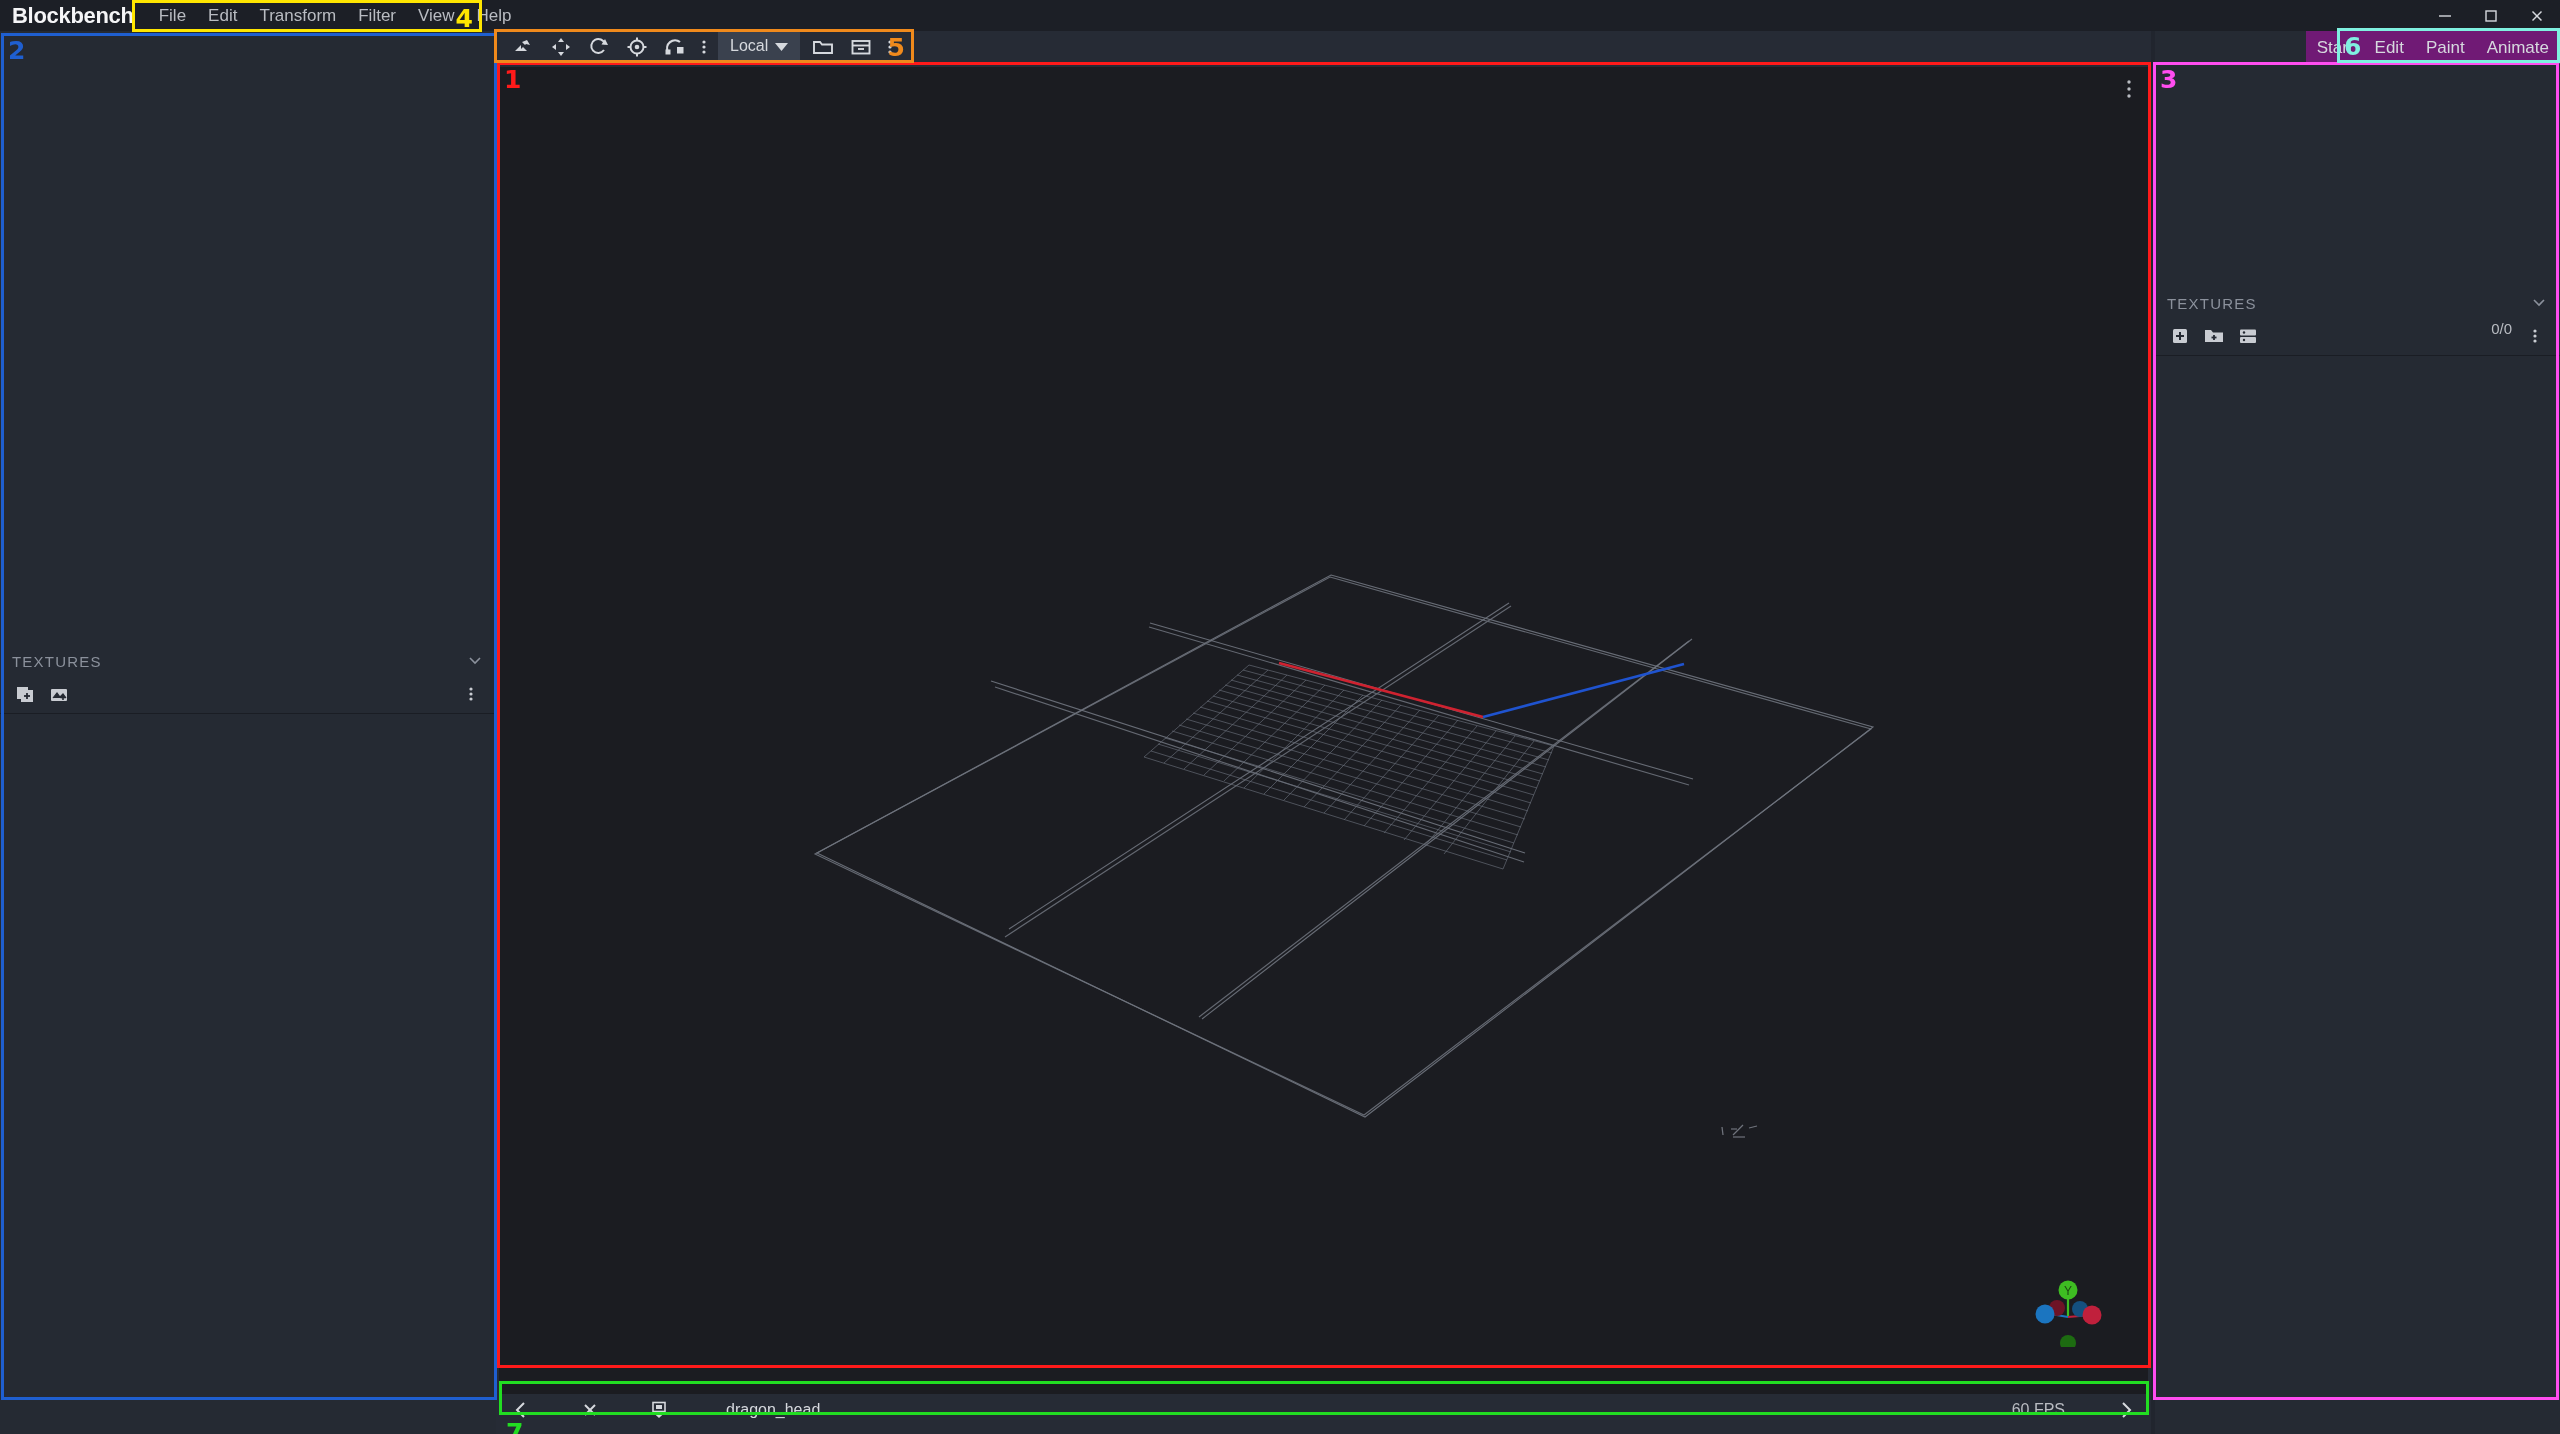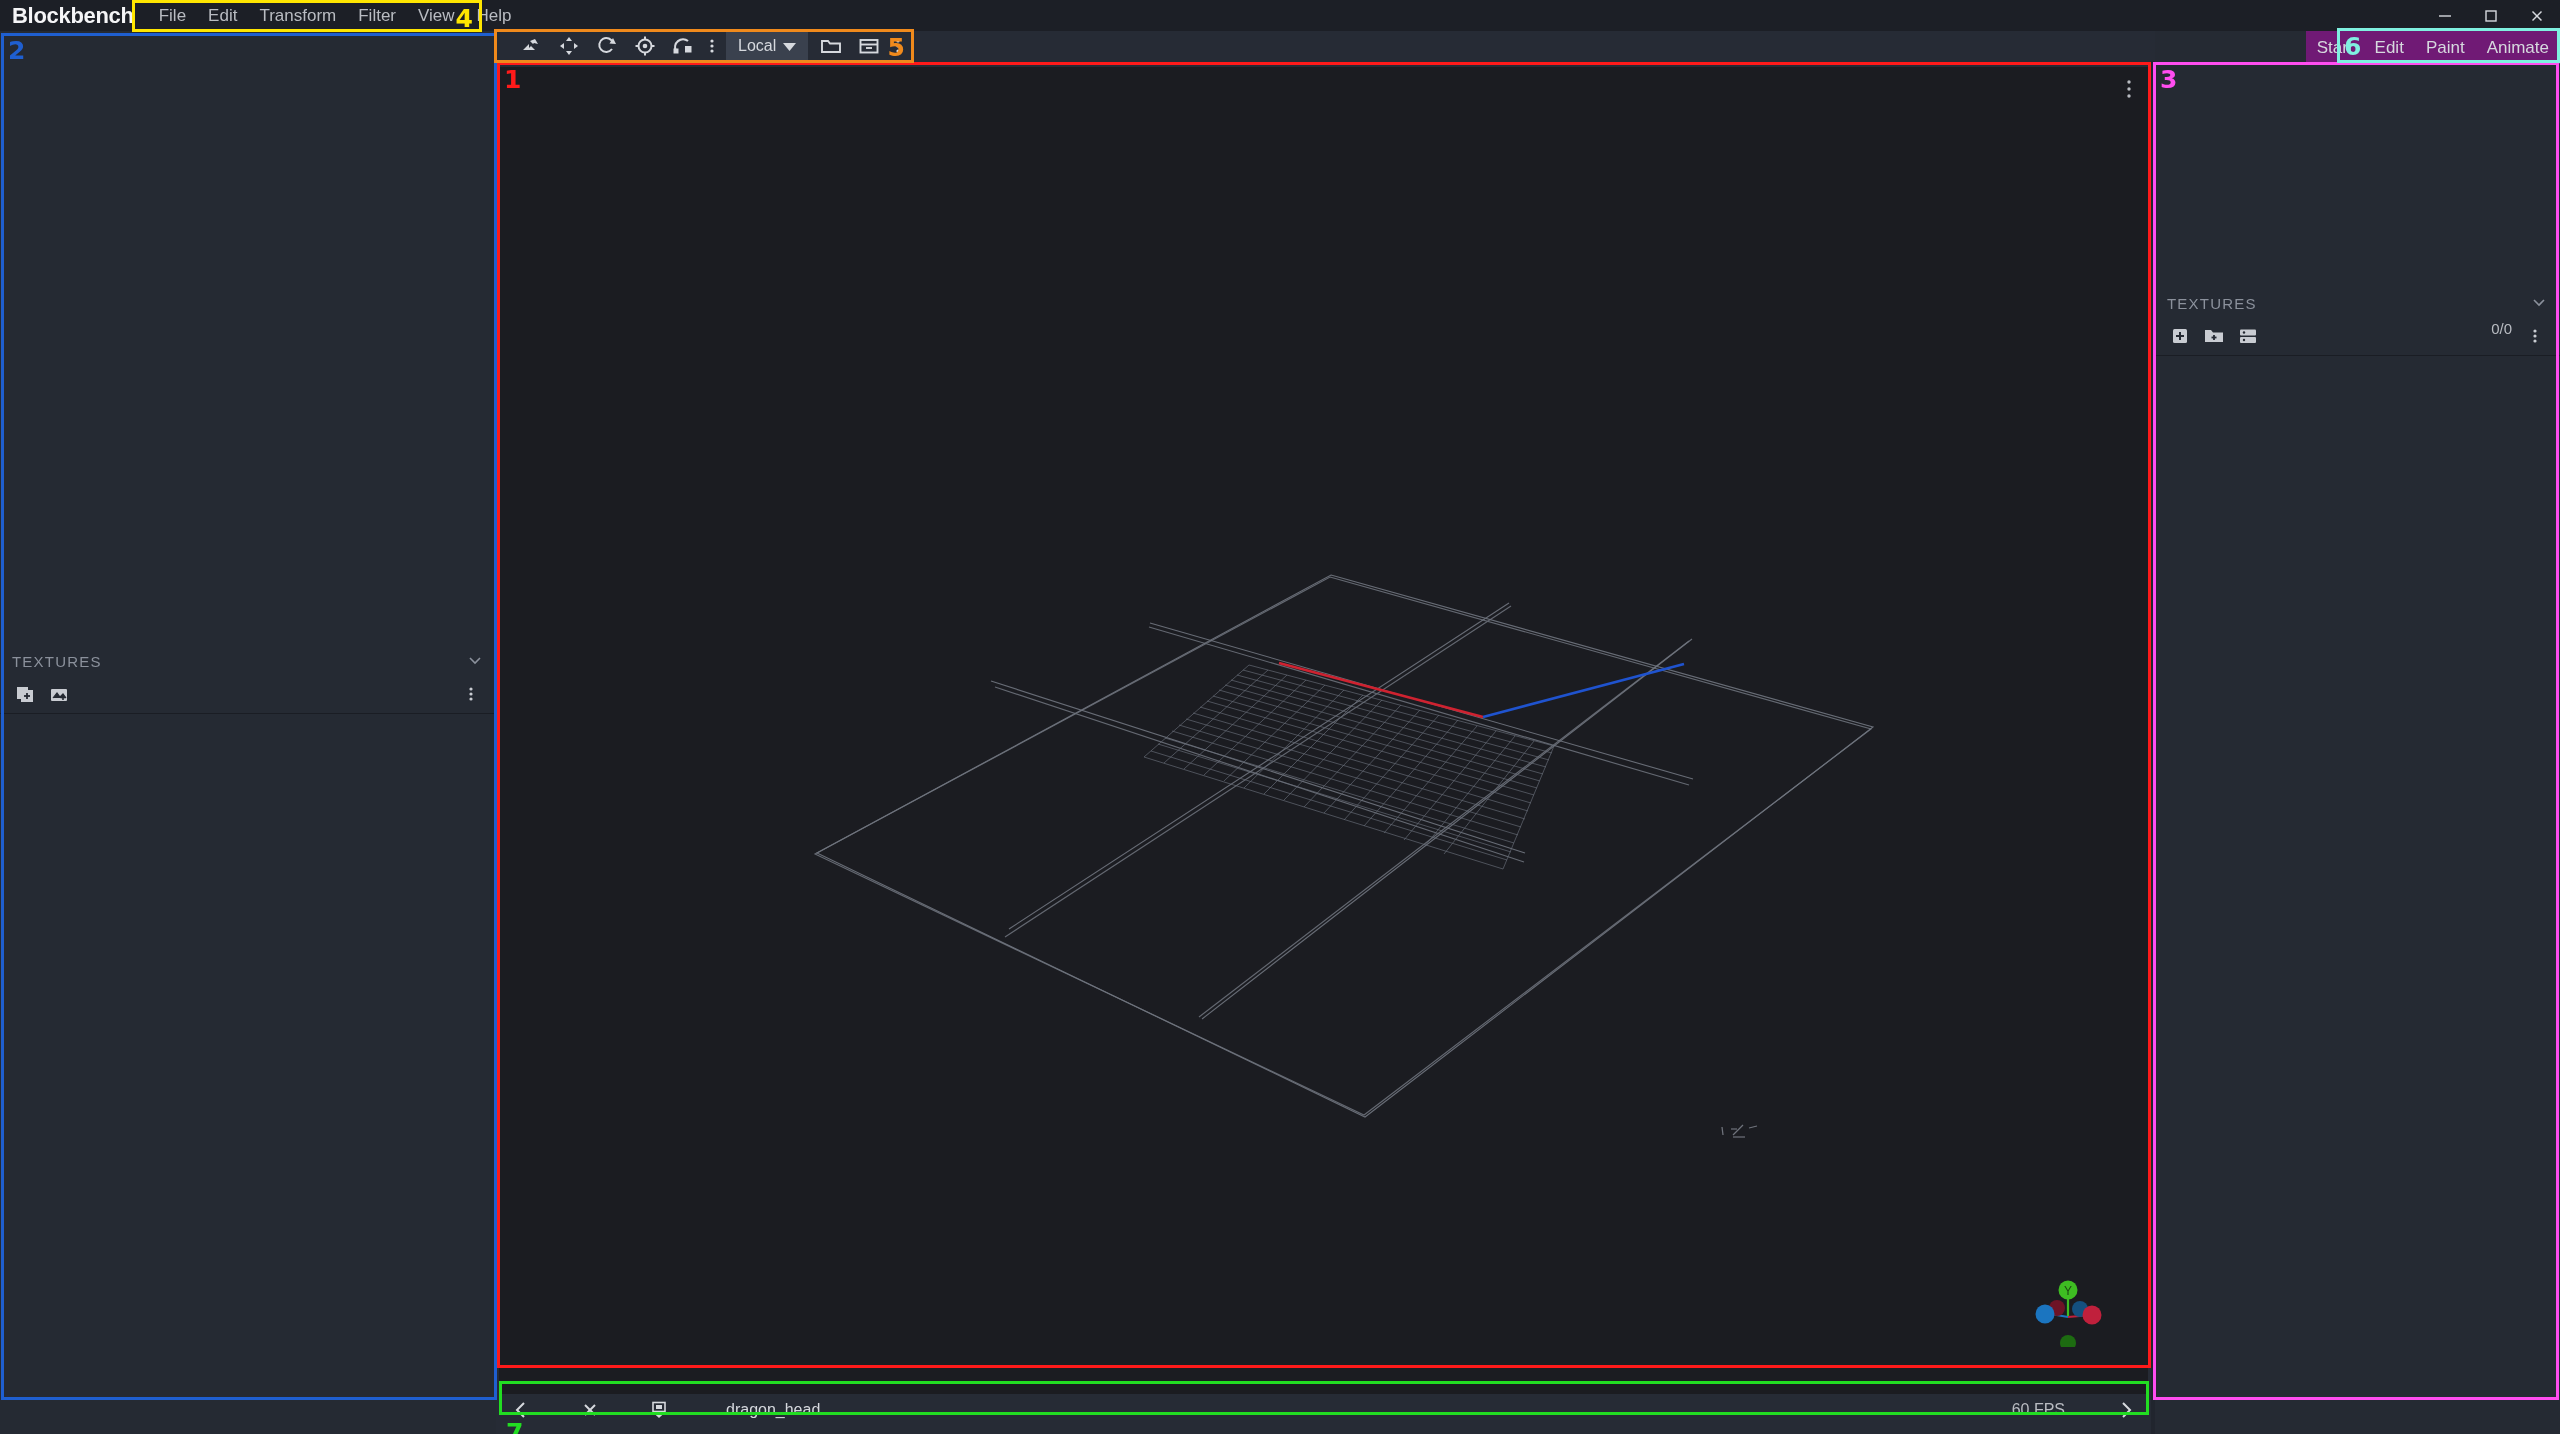--- a/index.html
+++ b/index.html
@@ -65,22 +65,22 @@
   #textures-panel {
     position:absolute; left:0; bottom:1px; width:496px; top:613px;
   }
 
   
   #viewport-wrap {
     position:absolute; left:496px; top:31px; width:1655px; height:1403px;
     background:#262b35;
   }
   #viewport-toolbar {
-    position:absolute; left:8px; top:0; width:1655px; height:30px;
-    background:#262b35; display:flex; align-items:center; padding-left:8px;
+    position:absolute; left:0; top:0; width:1655px; height:30px;
+    background:#262b35; display:flex; align-items:flex-start; padding-left:8px;
   }
   .vt-btn {
     width:38px; height:32px; display:flex; align-items:center; justify-content:center;
   }
   .vt-sep { width:20px; height:32px; display:flex; align-items:center; justify-content:center; }
   #local-select {
     height:30px; background:#3a414e; color:#d6d9de; font-size:16px;
     display:flex; align-items:center; gap:7px; padding:0 12px; margin:0 4px;
   }
   #viewport {

